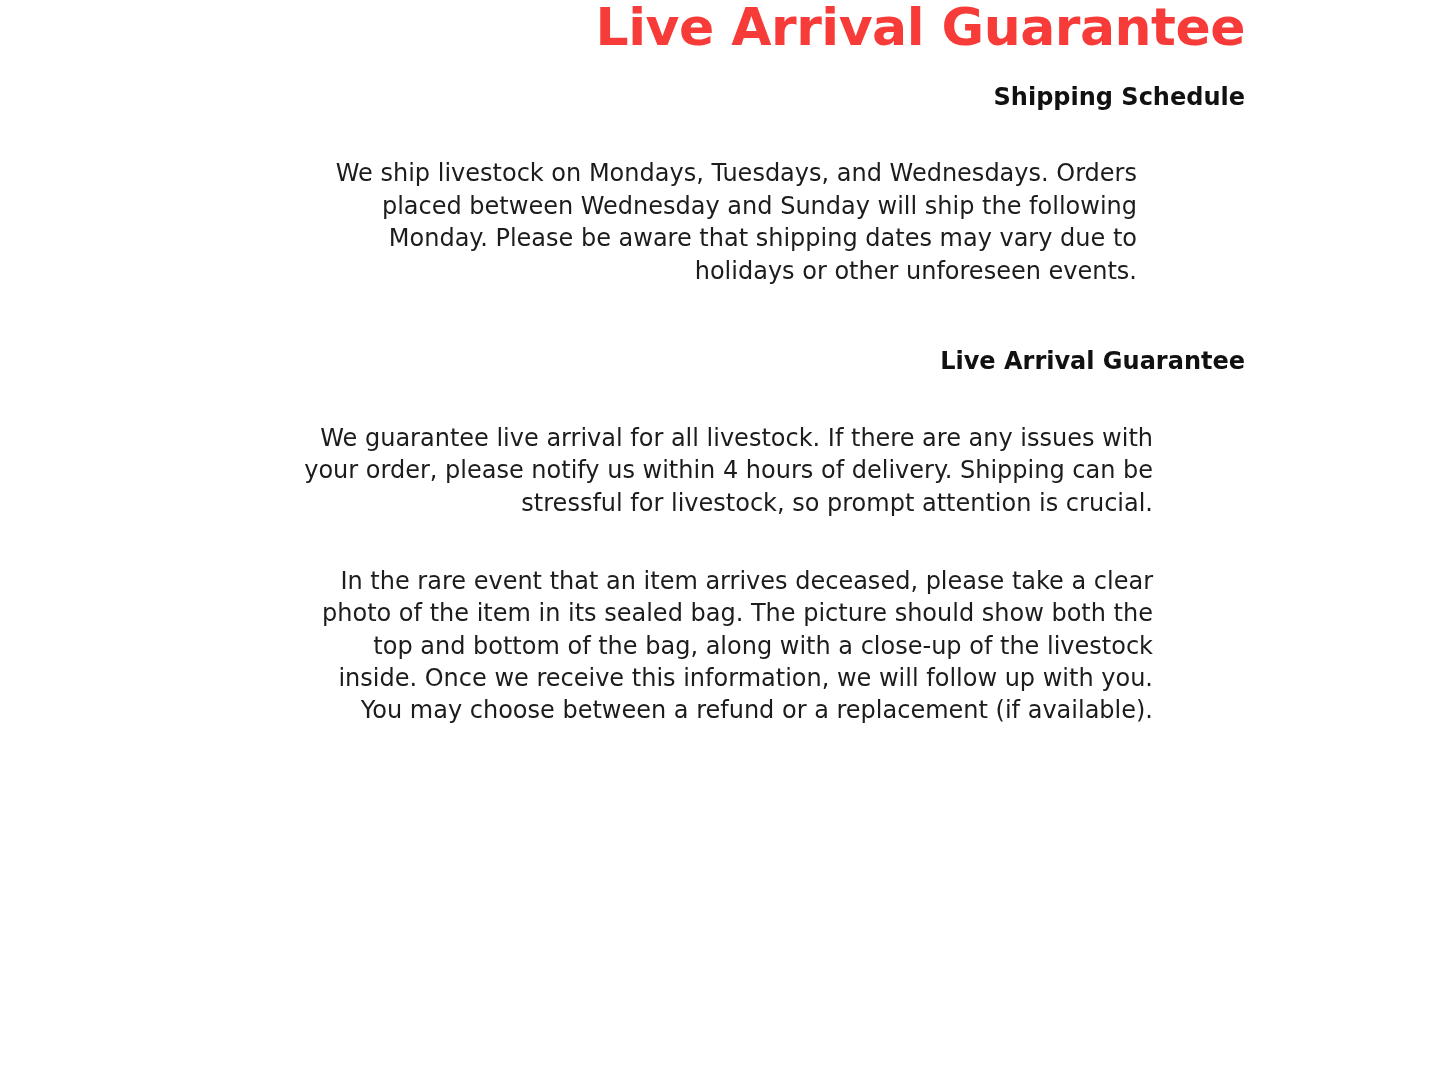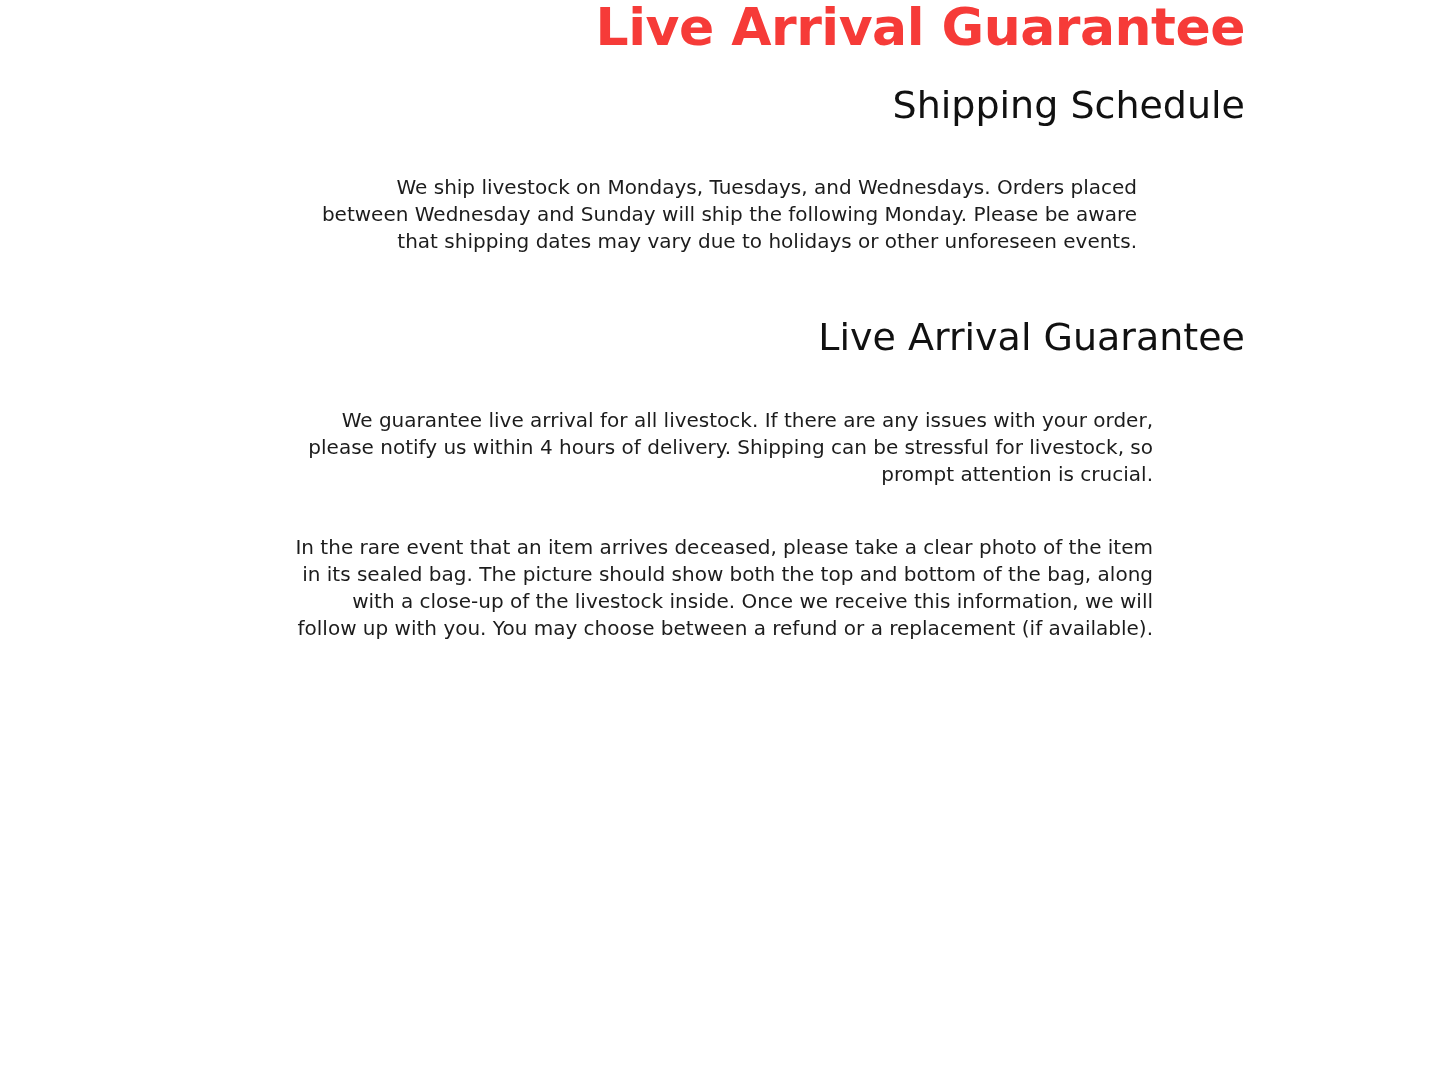--- a/index.html
+++ b/index.html
@@ -23,31 +23,31 @@
   .main-title {
     font-size: 52px;
     font-weight: bold;
     color: #f63b38;
     line-height: 1.05;
     margin: 0;
     padding-top: 0;
     letter-spacing: -0.5px;
   }
   .section-heading {
-    font-size: 38px;
-    font-weight: normal;
+    font-size: 24px;
+    font-weight: bold;
     color: #111111;
     margin: 28px 0 0 0;
     line-height: 1.2;
   }
   .section-heading.spaced {
     margin-top: 60px;
   }
   .body-text {
-    font-size: 20px;
+    font-size: 24px;
     font-weight: 400;
     color: #1c1c1c;
     line-height: 1.35;
     margin: 46px 0 0 0;
     padding: 0 98px;
   }
   .body-text.tight {
     padding: 0 108px;
   }
   .body-text.wide {

